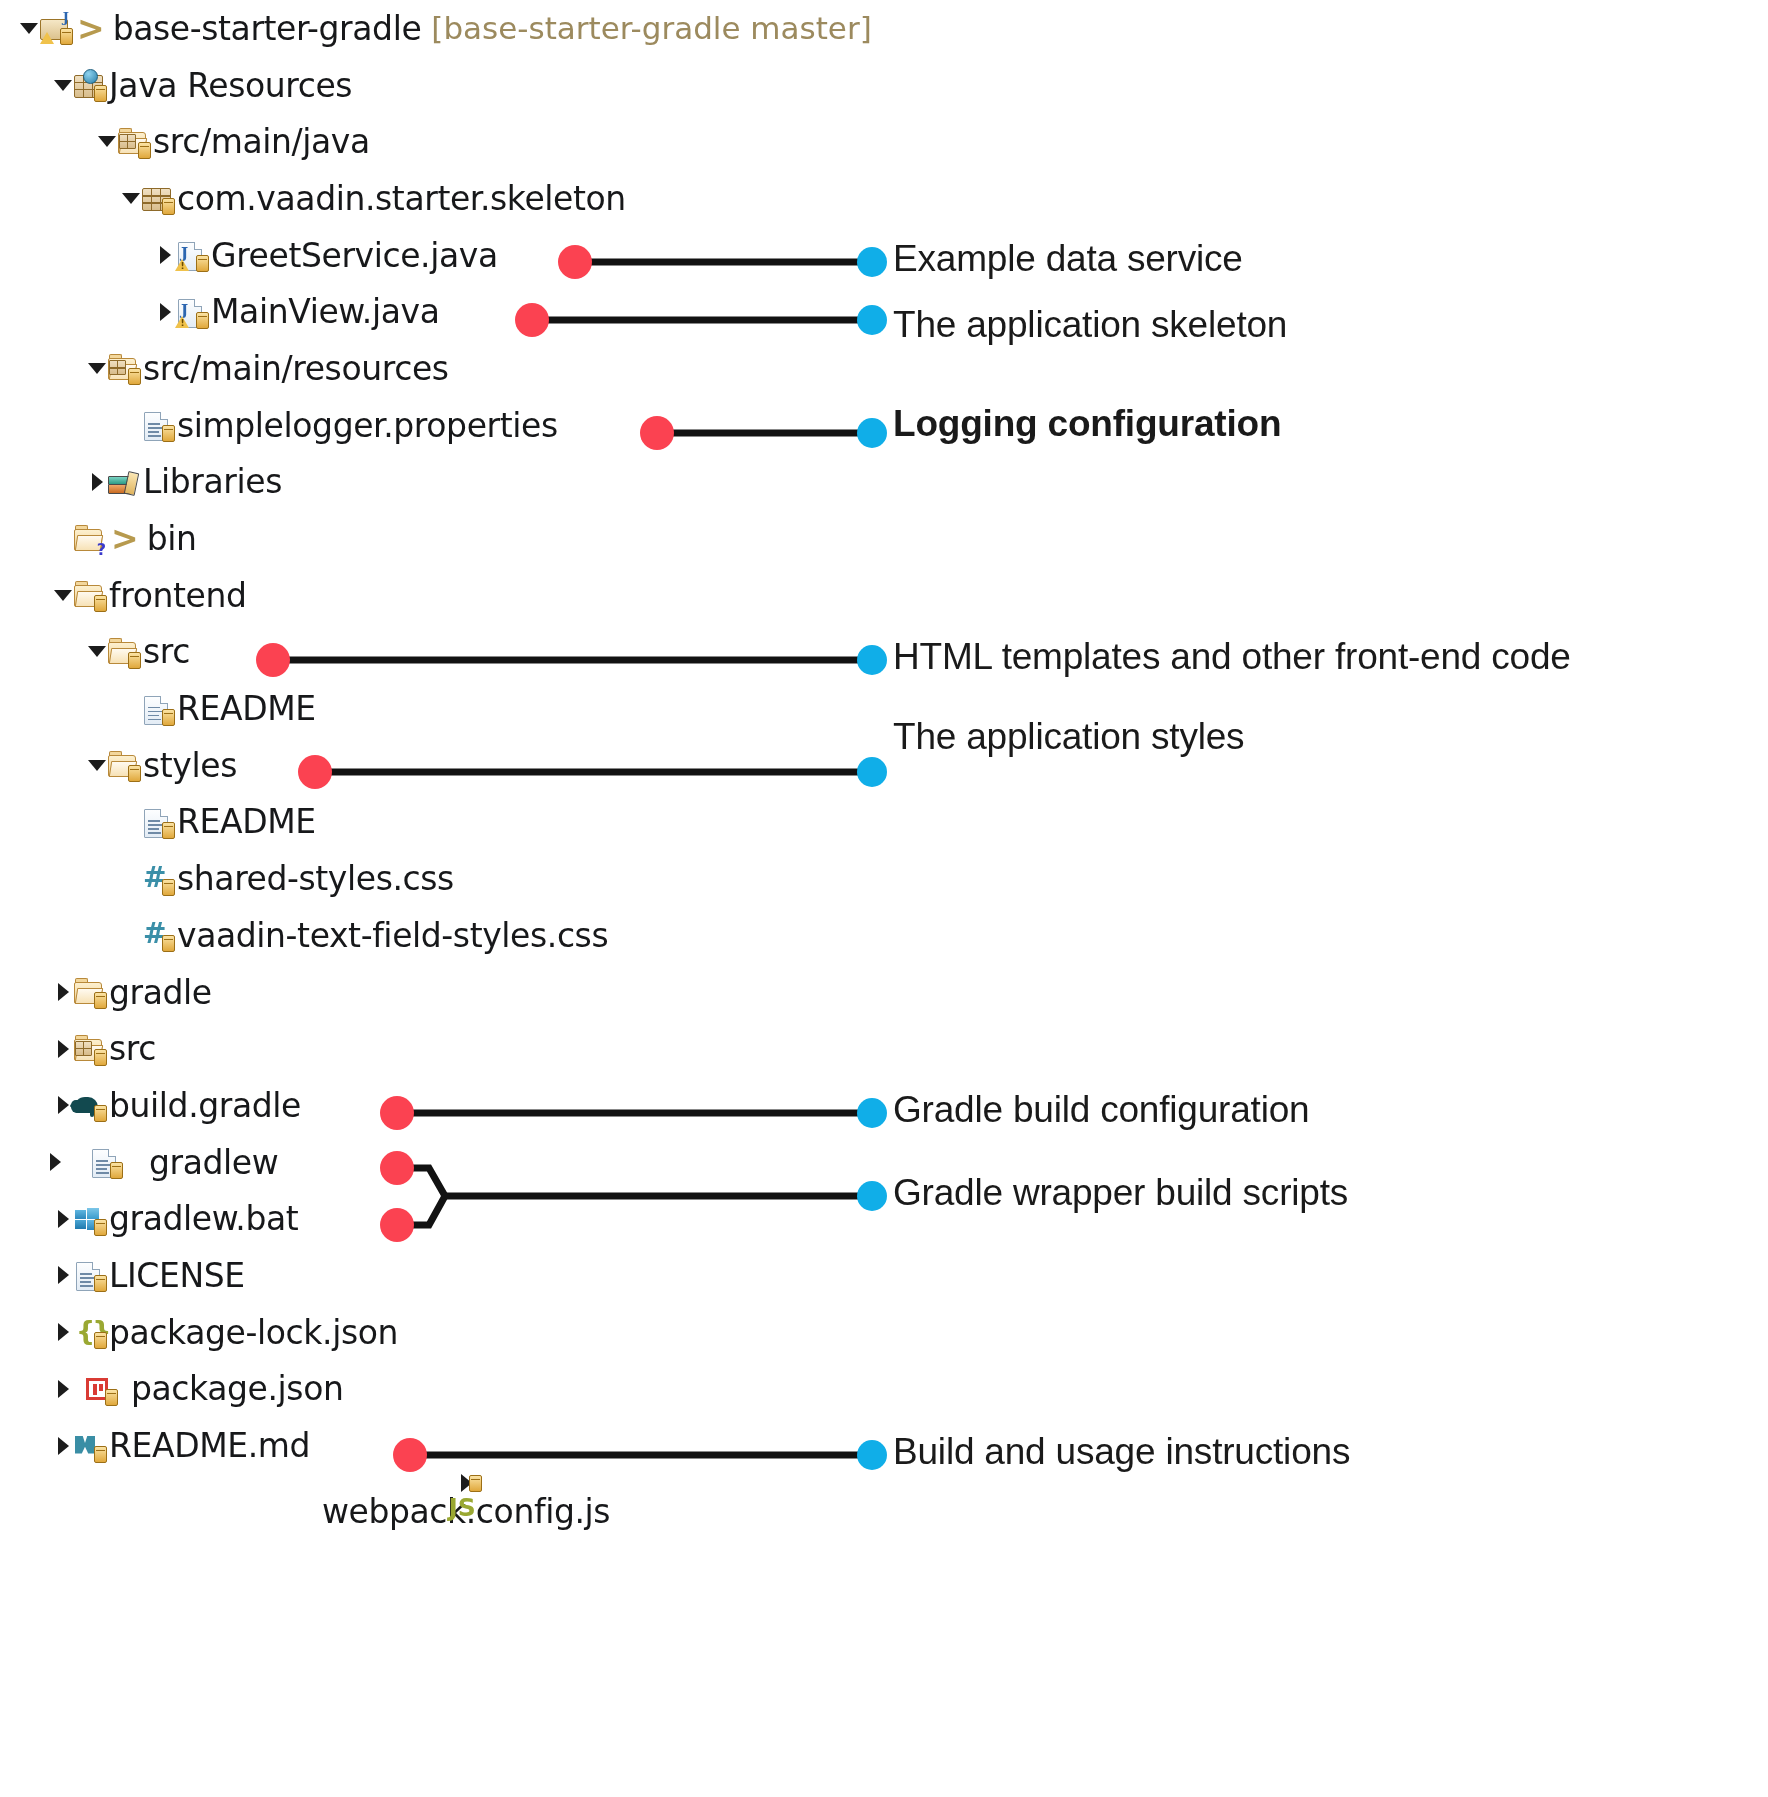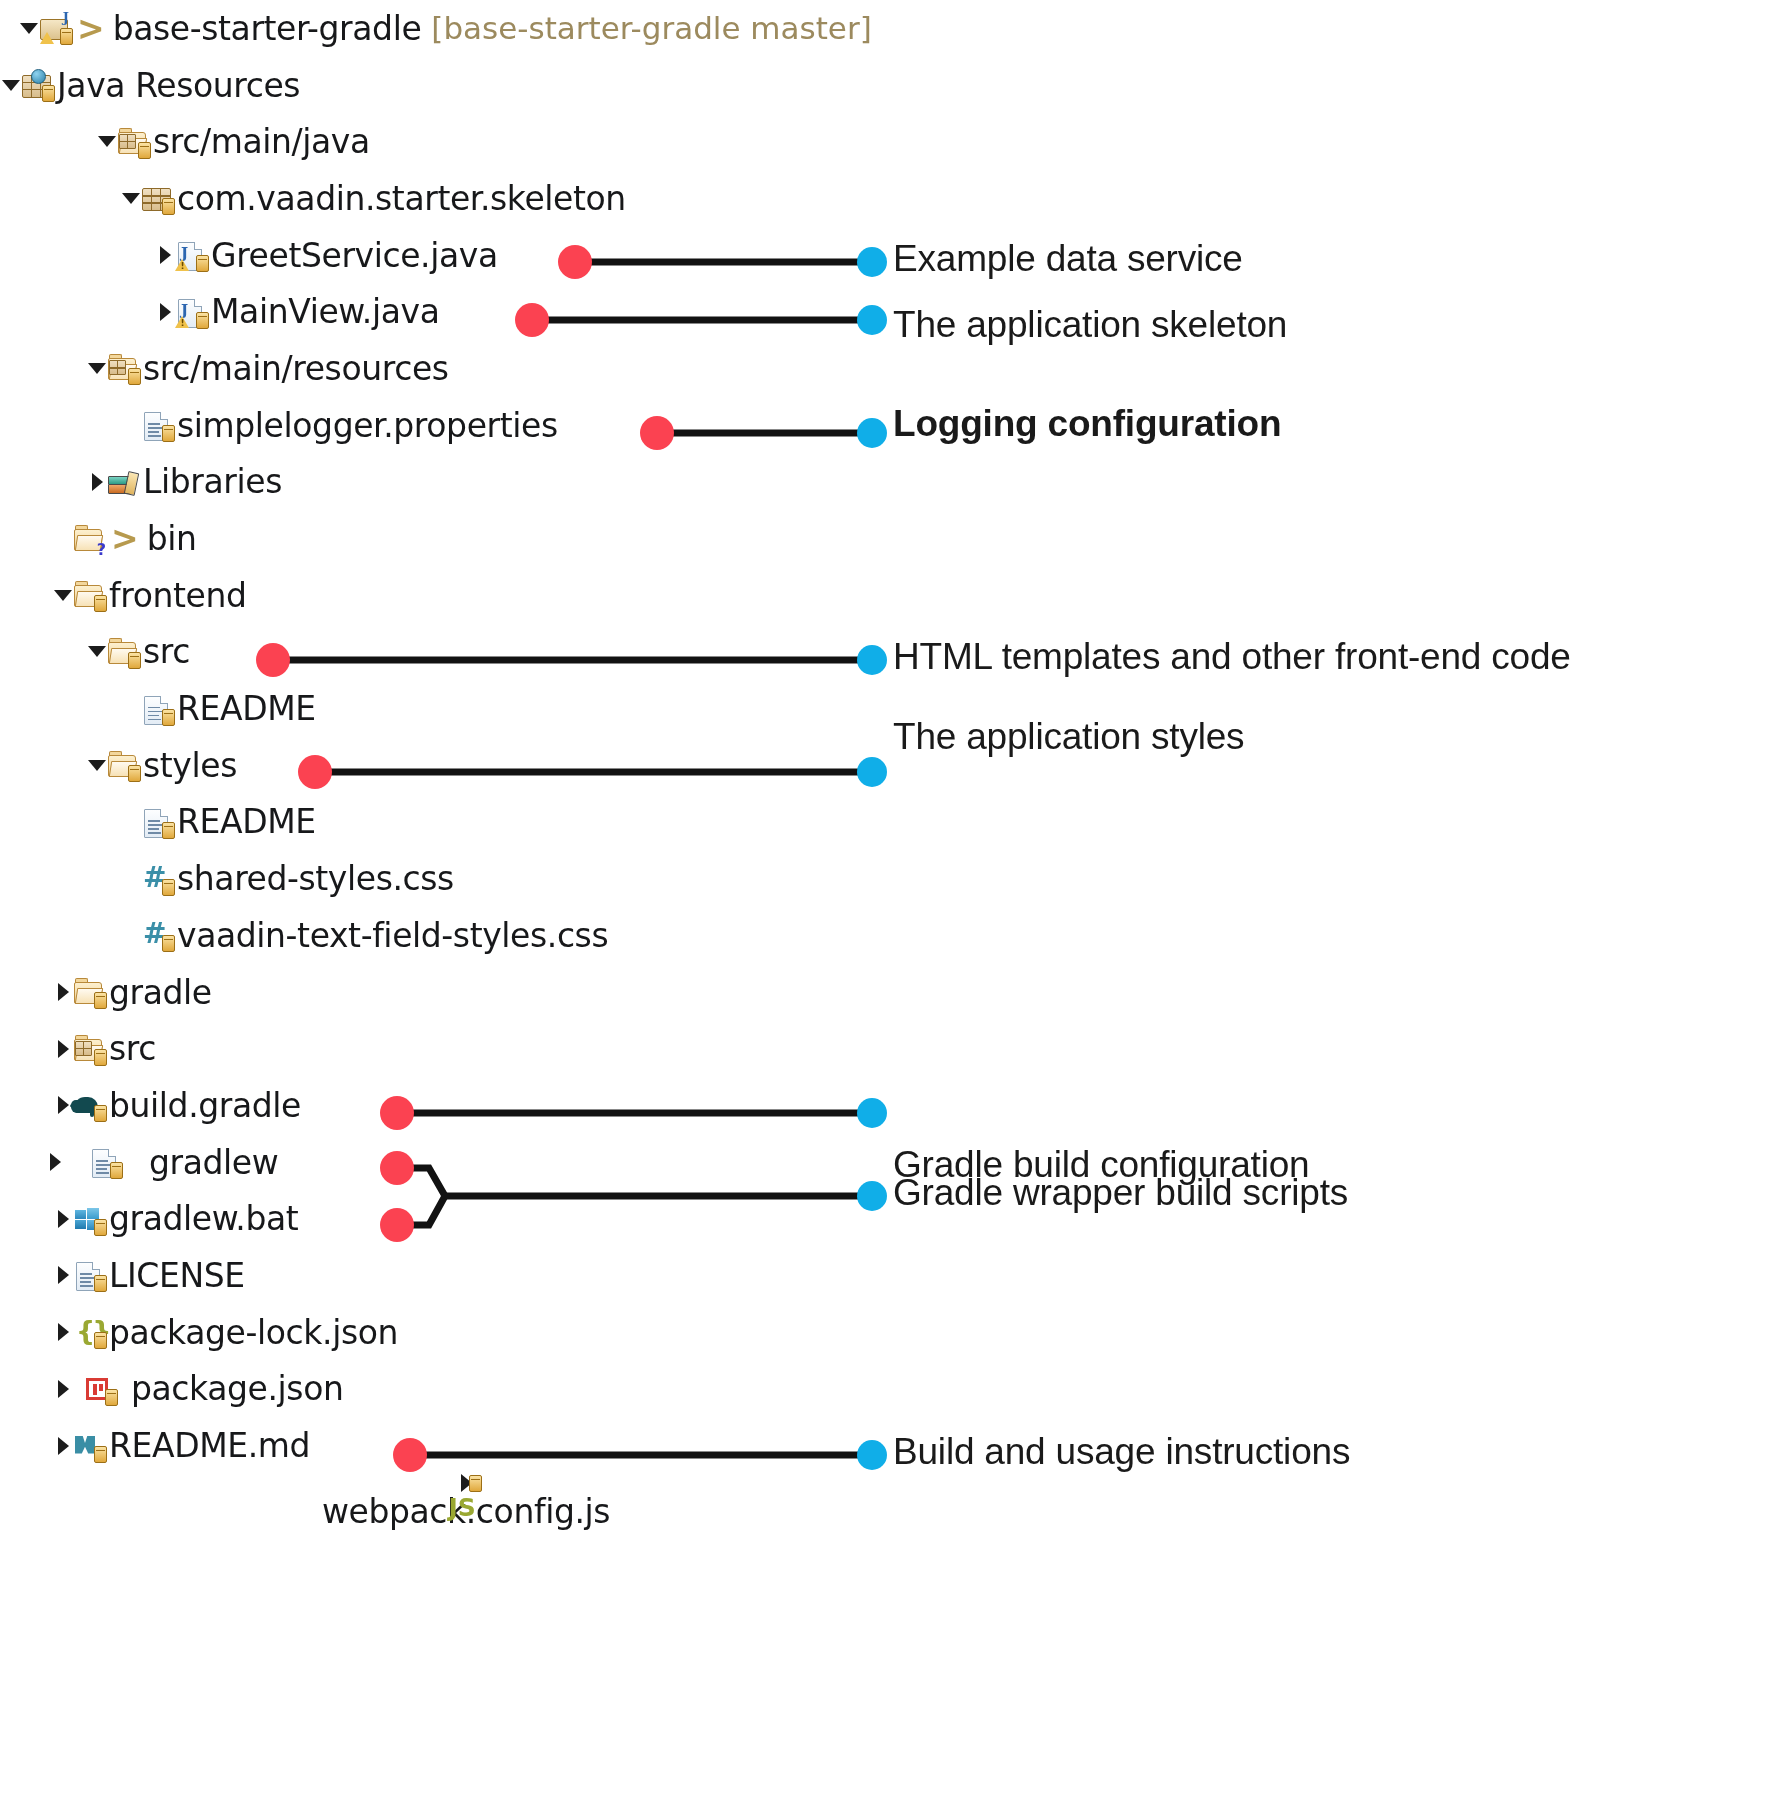--- a/index.html
+++ b/index.html
@@ -419,21 +419,21 @@
         <span class="ficon projicon">
           <span class="pbox"></span>
           <span class="jtag">J</span>
           <span class="warn"></span>
           <span class="deco"></span>
         </span>
         <span class="gt">&gt;</span>
         <span class="lbl">base-starter-gradle</span>
         <span class="branch">[base-starter-gradle master]</span>
       </div>
-      <div class="row" style="">
+      <div class="row" style="padding-left: 52px;">
         <span class="twisty">
           <span class="t-down"></span>
         </span>
         <span class="ficon jres">
           <span class="pkg">
             <i class="h1"></i>
             <i class="h2"></i>
             <i class="v1"></i>
             <i class="v2"></i>
           </span>
@@ -820,18 +820,18 @@
         <circle cx="872" cy="1455" r="15" fill="#10aee8"></circle>
       </g>
     </svg>
 
   <div id="anno-labels">
       <div class="anno-label" style="left: 893px; top: 238px;">Example data service</div>
       <div class="anno-label" style="left: 893px; top: 304px;">The application skeleton</div>
       <div class="anno-label" style="left: 893px; top: 403px; font-weight: bold;">Logging configuration</div>
       <div class="anno-label" style="left: 893px; top: 636px;">HTML templates and other front-end code</div>
       <div class="anno-label" style="left: 893px; top: 716px;">The application styles</div>
-      <div class="anno-label" style="left: 893px; top: 1144px;">Gradle build configuration</div>
+      <div class="anno-label" style="left: 893px; top: 1089px;">Gradle build configuration</div>
       <div class="anno-label" style="left: 893px; top: 1172px;">Gradle wrapper build scripts</div>
       <div class="anno-label" style="left: 893px; top: 1431px;">Build and usage instructions</div>
     </div>
 
 </div>
 
 </body></html>

